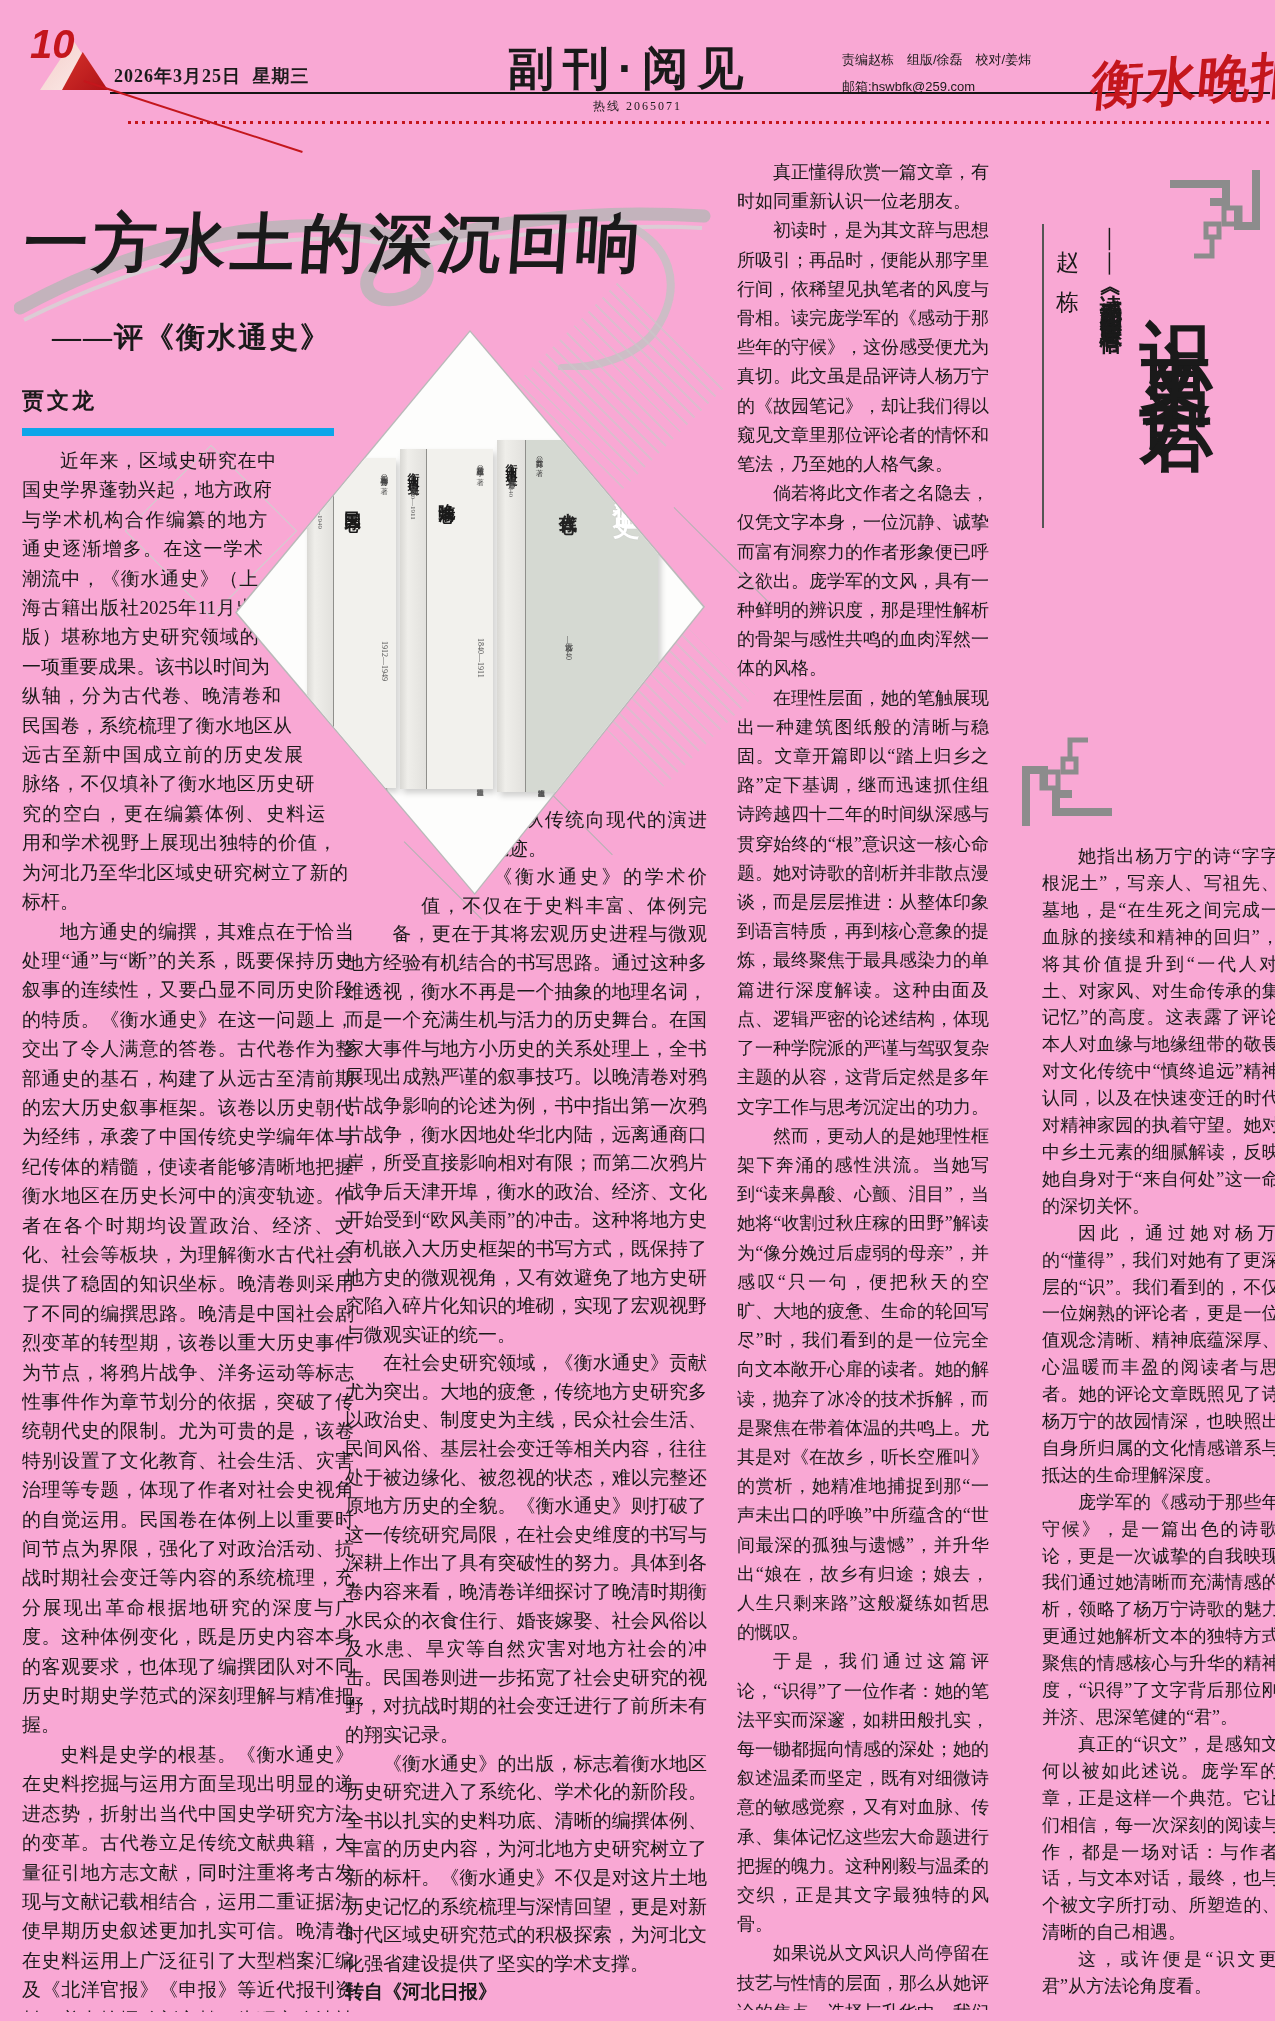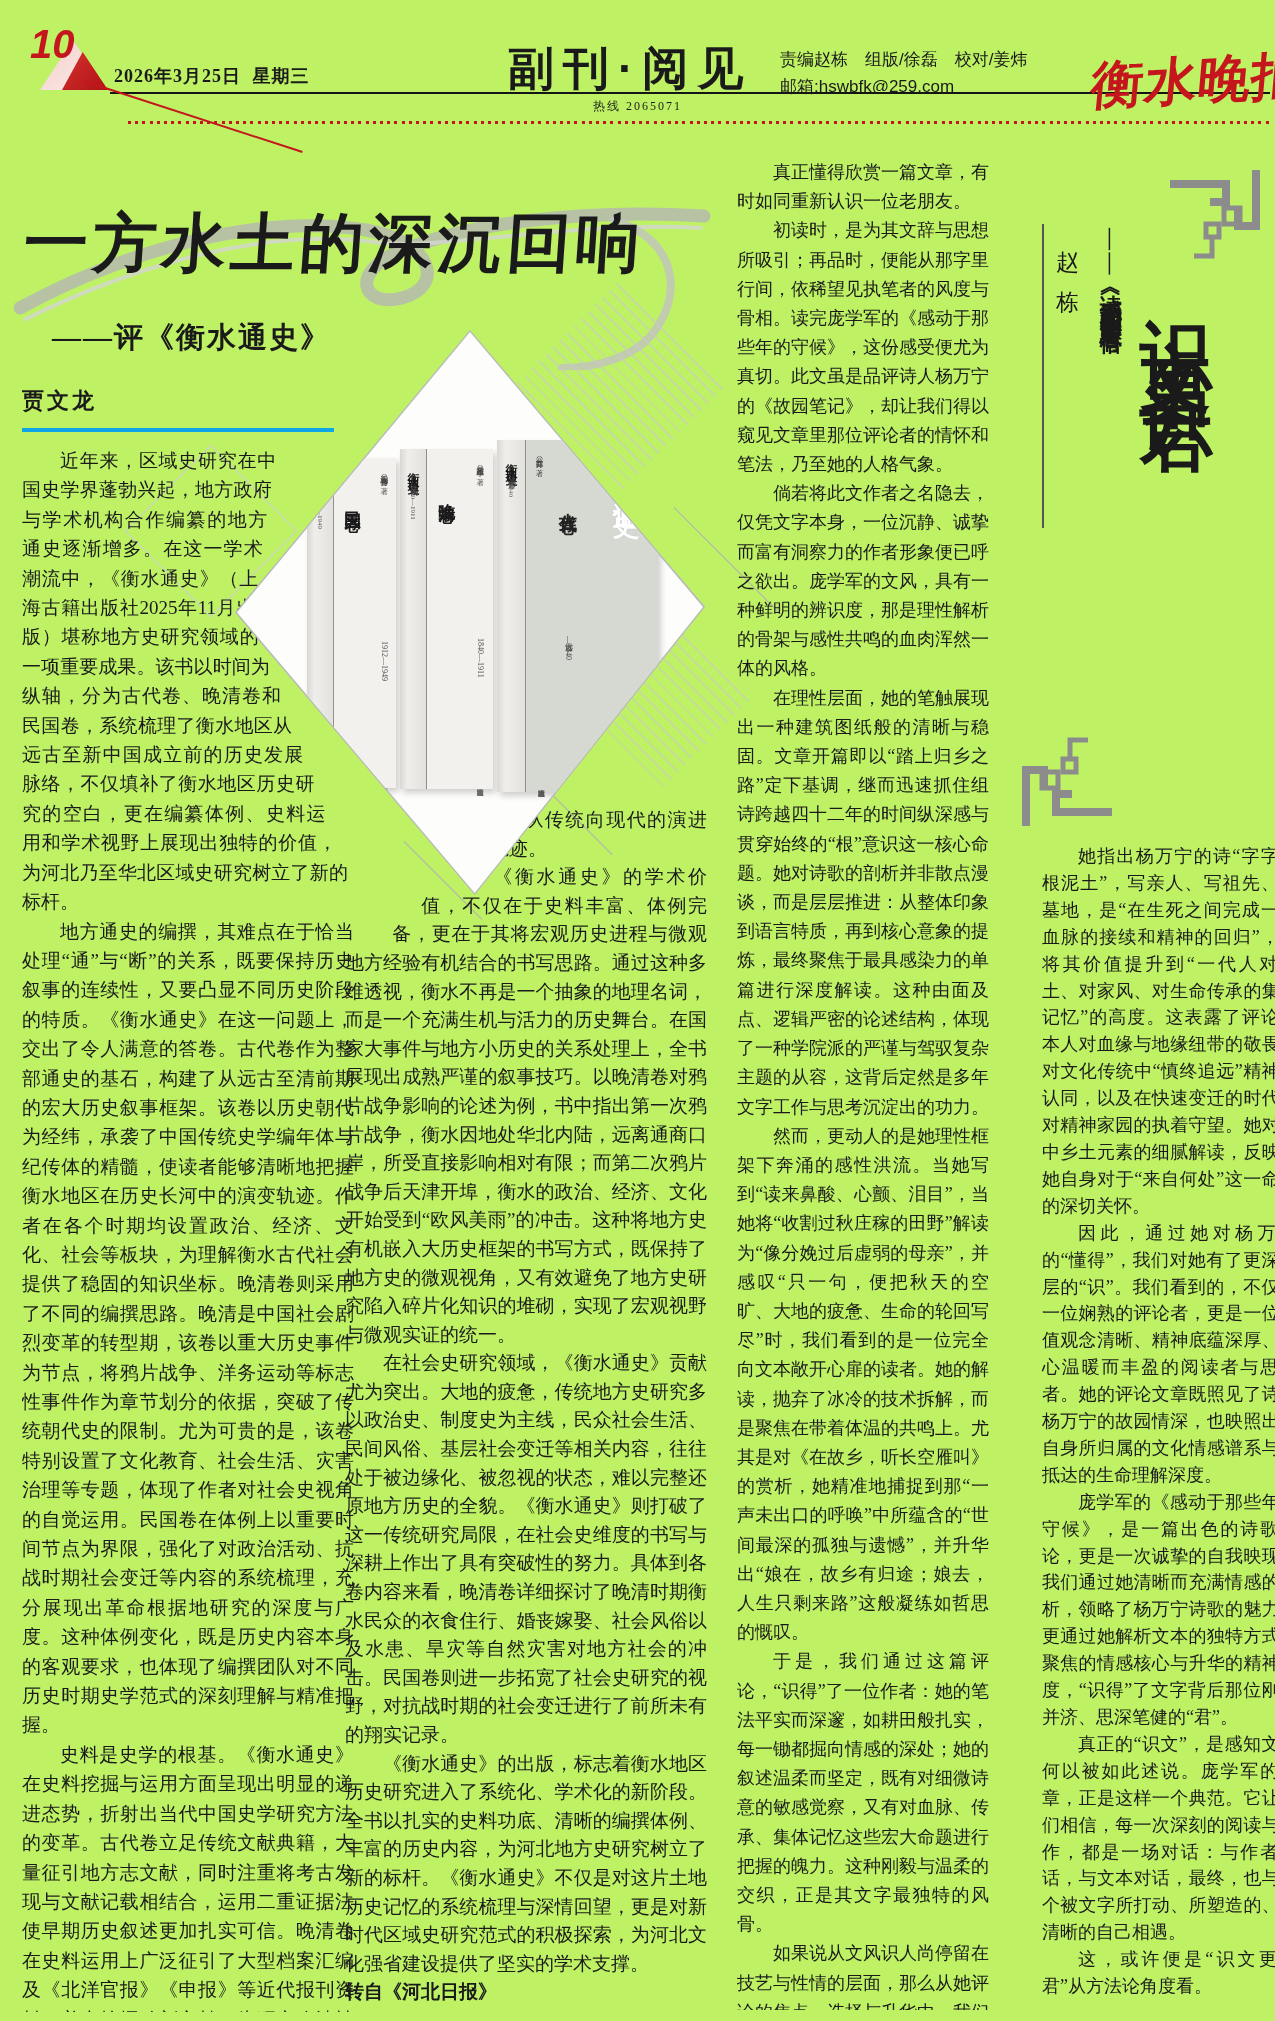--- a/index.html
+++ b/index.html
@@ -1,40 +1,40 @@
 <!DOCTYPE html>
 <html><head>
 <meta charset="utf-8">
 <style>
   html,body{margin:0;padding:0;background:#e9e9e7;}
-  #page{position:relative;width:1275px;height:2021px;background:#bef264;margin:0 auto;
+  #page{position:relative;width:1275px;height:2021px;background:#f9a8d4;margin:0 auto;
         font-family:"Liberation Serif","DejaVu Serif",serif;color:#1a1a1a;overflow:hidden;}
   .abs{position:absolute;}
   
   #logo-num{left:30px;top:22px;font:italic 900 40px "Liberation Sans","DejaVu Sans",sans-serif;color:#c4161c;z-index:3;}
   #logo-tri1{left:40px;top:40px;width:66px;height:50px;background:linear-gradient(135deg,#f3cdc9,#fdf0ee);
              clip-path:polygon(50% 0,100% 100%,0 100%);z-index:1;}
   #logo-tri2{left:62px;top:52px;width:46px;height:38px;background:linear-gradient(135deg,#d5322b,#b01218);
              clip-path:polygon(45% 0,100% 100%,0 100%);z-index:2;}
   #logo-slash{left:84px;top:80px;width:230px;border-top:2.5px solid #c4161c;transform:rotate(18deg);transform-origin:0 0;z-index:2;}
   #hdr-date{left:114px;top:64px;font-size:18px;font-weight:bold;letter-spacing:1px;}
   #hdr-section{left:508px;top:38px;font:900 46px "Liberation Sans","DejaVu Sans",sans-serif;letter-spacing:9px;}
-  #hdr-editors{left:780px;top:46px;font-size:17px;line-height:27px;font-family:"Liberation Sans","DejaVu Sans",sans-serif;}
+  #hdr-editors{left:842px;top:46px;font-size:13px;line-height:27px;font-family:"Liberation Sans","DejaVu Sans",sans-serif;}
   #hdr-mast{left:1092px;top:46px;font:900 52px "Liberation Serif","DejaVu Serif",serif;color:#c4161c;
             transform:skewX(-8deg) rotate(-3deg);letter-spacing:1px;white-space:nowrap;z-index:4;}
   #hdr-rule{left:110px;top:92px;width:1160px;border-top:2px solid #151515;}
   #hdr-hotline{left:0;top:98px;width:1275px;text-align:center;font-size:12px;letter-spacing:2px;}
   #hdr-dots{left:128px;top:121px;width:1142px;height:3.2px;
             background:repeating-linear-gradient(90deg,#c4161c 0 3px,transparent 3px 7.2px);}
   
   #a1-swoosh{left:14px;top:140px;z-index:0;}
   #a1-title{left:24px;top:200px;width:700px;font-weight:900;font-size:64px;letter-spacing:5px;
             transform:skewX(-4deg);white-space:nowrap;z-index:1;}
   #a1-sub{left:52px;top:318px;font-weight:900;font-size:29px;letter-spacing:2px;z-index:1;}
-  #a1-authorbox{left:22px;top:386px;width:312px;border-bottom:4px solid #0ea5e9;padding-bottom:12px;
+  #a1-authorbox{left:22px;top:386px;width:312px;border-bottom:8px solid #0ea5e9;padding-bottom:12px;
                 font-size:22px;font-weight:bold;letter-spacing:3px;}
   
   .bodycol{text-align:justify;}
   .bodycol p{margin:0;text-indent:2em;}
   .bodycol p.noindent{text-indent:0;}
   #a1-col1{left:22px;top:446px;width:332px;height:1566px;font-size:19px;line-height:29.4px;overflow:hidden;}
   #a1-col1 .notch{float:right;width:130px;height:465px;
                   shape-outside:polygon(100% 0%,42% 3%,24% 36%,100% 92%);}
   #a1-col2{left:345px;top:806px;width:362px;height:1210px;font-size:19px;line-height:28.6px;overflow:hidden;}
   #a1-col2 .wedge{float:left;width:195px;height:140px;

